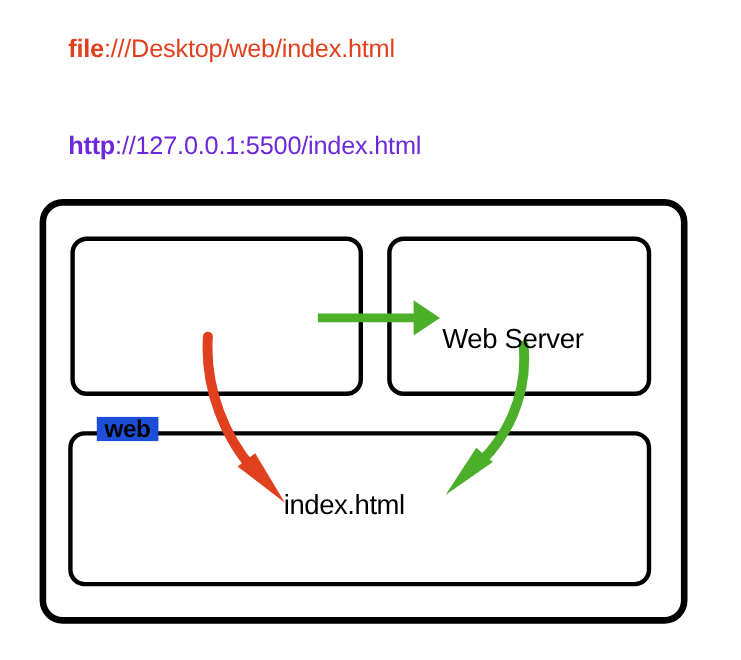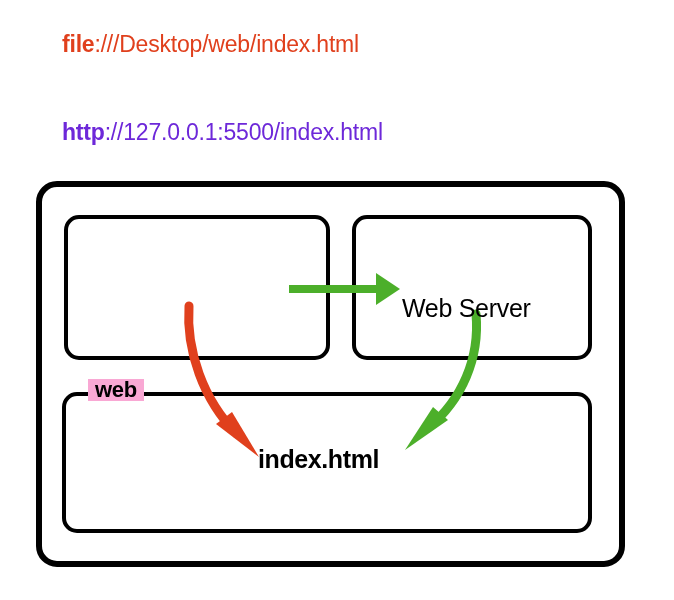--- a/index.html
+++ b/index.html
@@ -72,31 +72,31 @@
     top: 276px;
     font-size: 25px;
     font-weight: 400;
     letter-spacing: -0.3px;
     margin-top: 20px;
   }
   #label-index-html {
     left: 258px;
     top: 447px;
     font-size: 25px;
-    font-weight: 700;
+    font-weight: 400;
     letter-spacing: -0.4px;
   }
   
   #label-web-folder {
     left: 88px;
     top: 379px;
     font-size: 22px;
     font-weight: 700;
     letter-spacing: -0.3px;
-    background: #f9a8d4;
+    background: #1d4ed8;
     padding: 0 7px;
   }
 </style>
 </head>
 <body>
 
 <div id="stage">
 
   <div class="url-line" id="url-file">
     <span class="scheme">file</span><span>:///Desktop/web/index.html</span>

